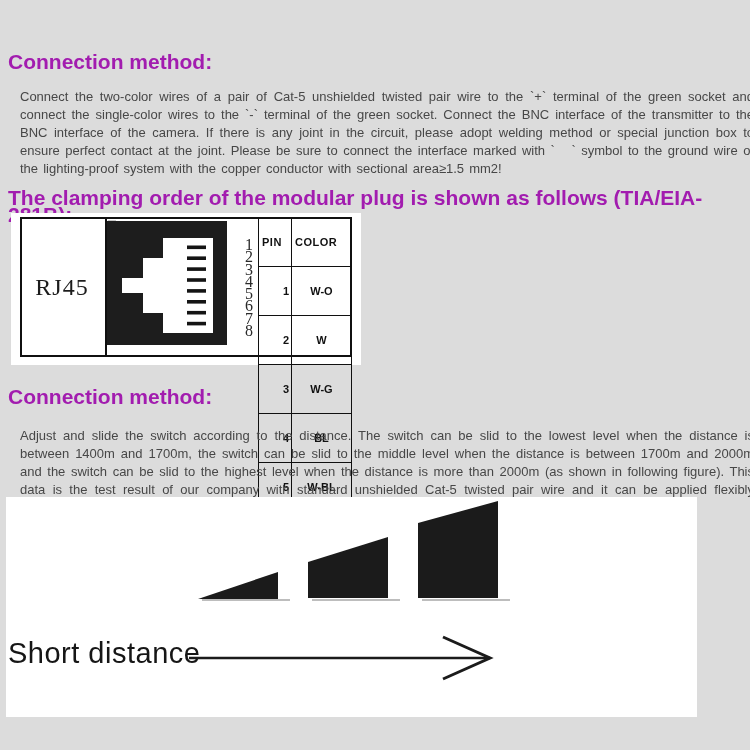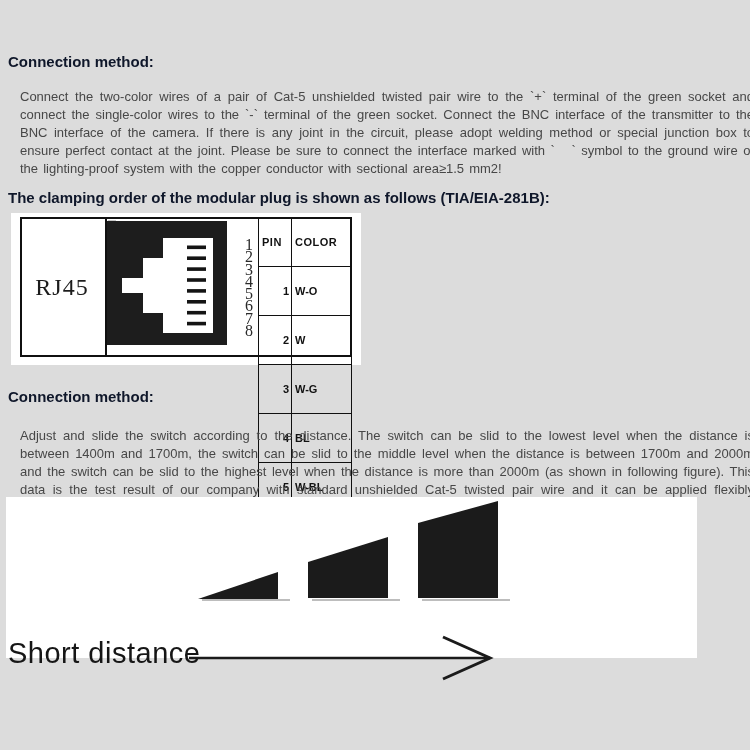--- a/index.html
+++ b/index.html
@@ -4,21 +4,21 @@
 <style>
   html,body{margin:0;padding:0;}
   .page{
     position:relative;width:750px;height:750px;overflow:hidden;
     background:#dcdcdc;
     font-family:"Liberation Sans","DejaVu Sans",sans-serif;
     color:#434343;
   }
   .heading{
     position:absolute;left:8px;margin:0;
-    font-size:15px;font-weight:bold;color:#0f172a;line-height:17px;
+    font-size:21px;font-weight:bold;color:#a21caf;line-height:17px;
   }
   .h1pos{top:53px;}
   .h2pos{top:189px;}
   .h3pos{top:388px;}
   .body-text{
     position:absolute;left:8px;width:734px;margin:12px;
     font-size:13px;line-height:18px;color:#474747;
     text-align:justify;word-spacing:1.5px;
   }
   .p1pos{top:76px;}
@@ -50,24 +50,24 @@
     border-collapse:collapse;table-layout:fixed;
     font-size:11px;color:#111;
   }
   .pin-table th,.pin-table td{
     border:1.5px solid #101010;padding:17px 3px;height:14px;
     font-weight:bold;white-space:nowrap;overflow:hidden;
   }
   .pin-table .col-pin{width:26px;}
   .pin-table th{text-align:left;letter-spacing:0.5px;}
   .pin-table td.pin-num{text-align:right;padding-right:2px;}
-  .pin-table td.pin-color{text-align:left;}
+  .pin-table td.pin-color{text-align:center;}
 
   
-  .fig2{position:absolute;left:6px;top:497px;width:691px;height:161px;background:#ffffff;}
+  .fig2{position:absolute;left:6px;top:497px;width:691px;height:220px;background:#ffffff;}
   .fig2-svg{position:absolute;left:0;top:0;}
   .dist-label{
     position:absolute;top:140px;font-size:29px;color:#161616;
     letter-spacing:0.5px;white-space:nowrap;
   }
   .dist-left{left:2px;}
   .dist-right{left:502px;}
 </style>
 </head>
 <body>

